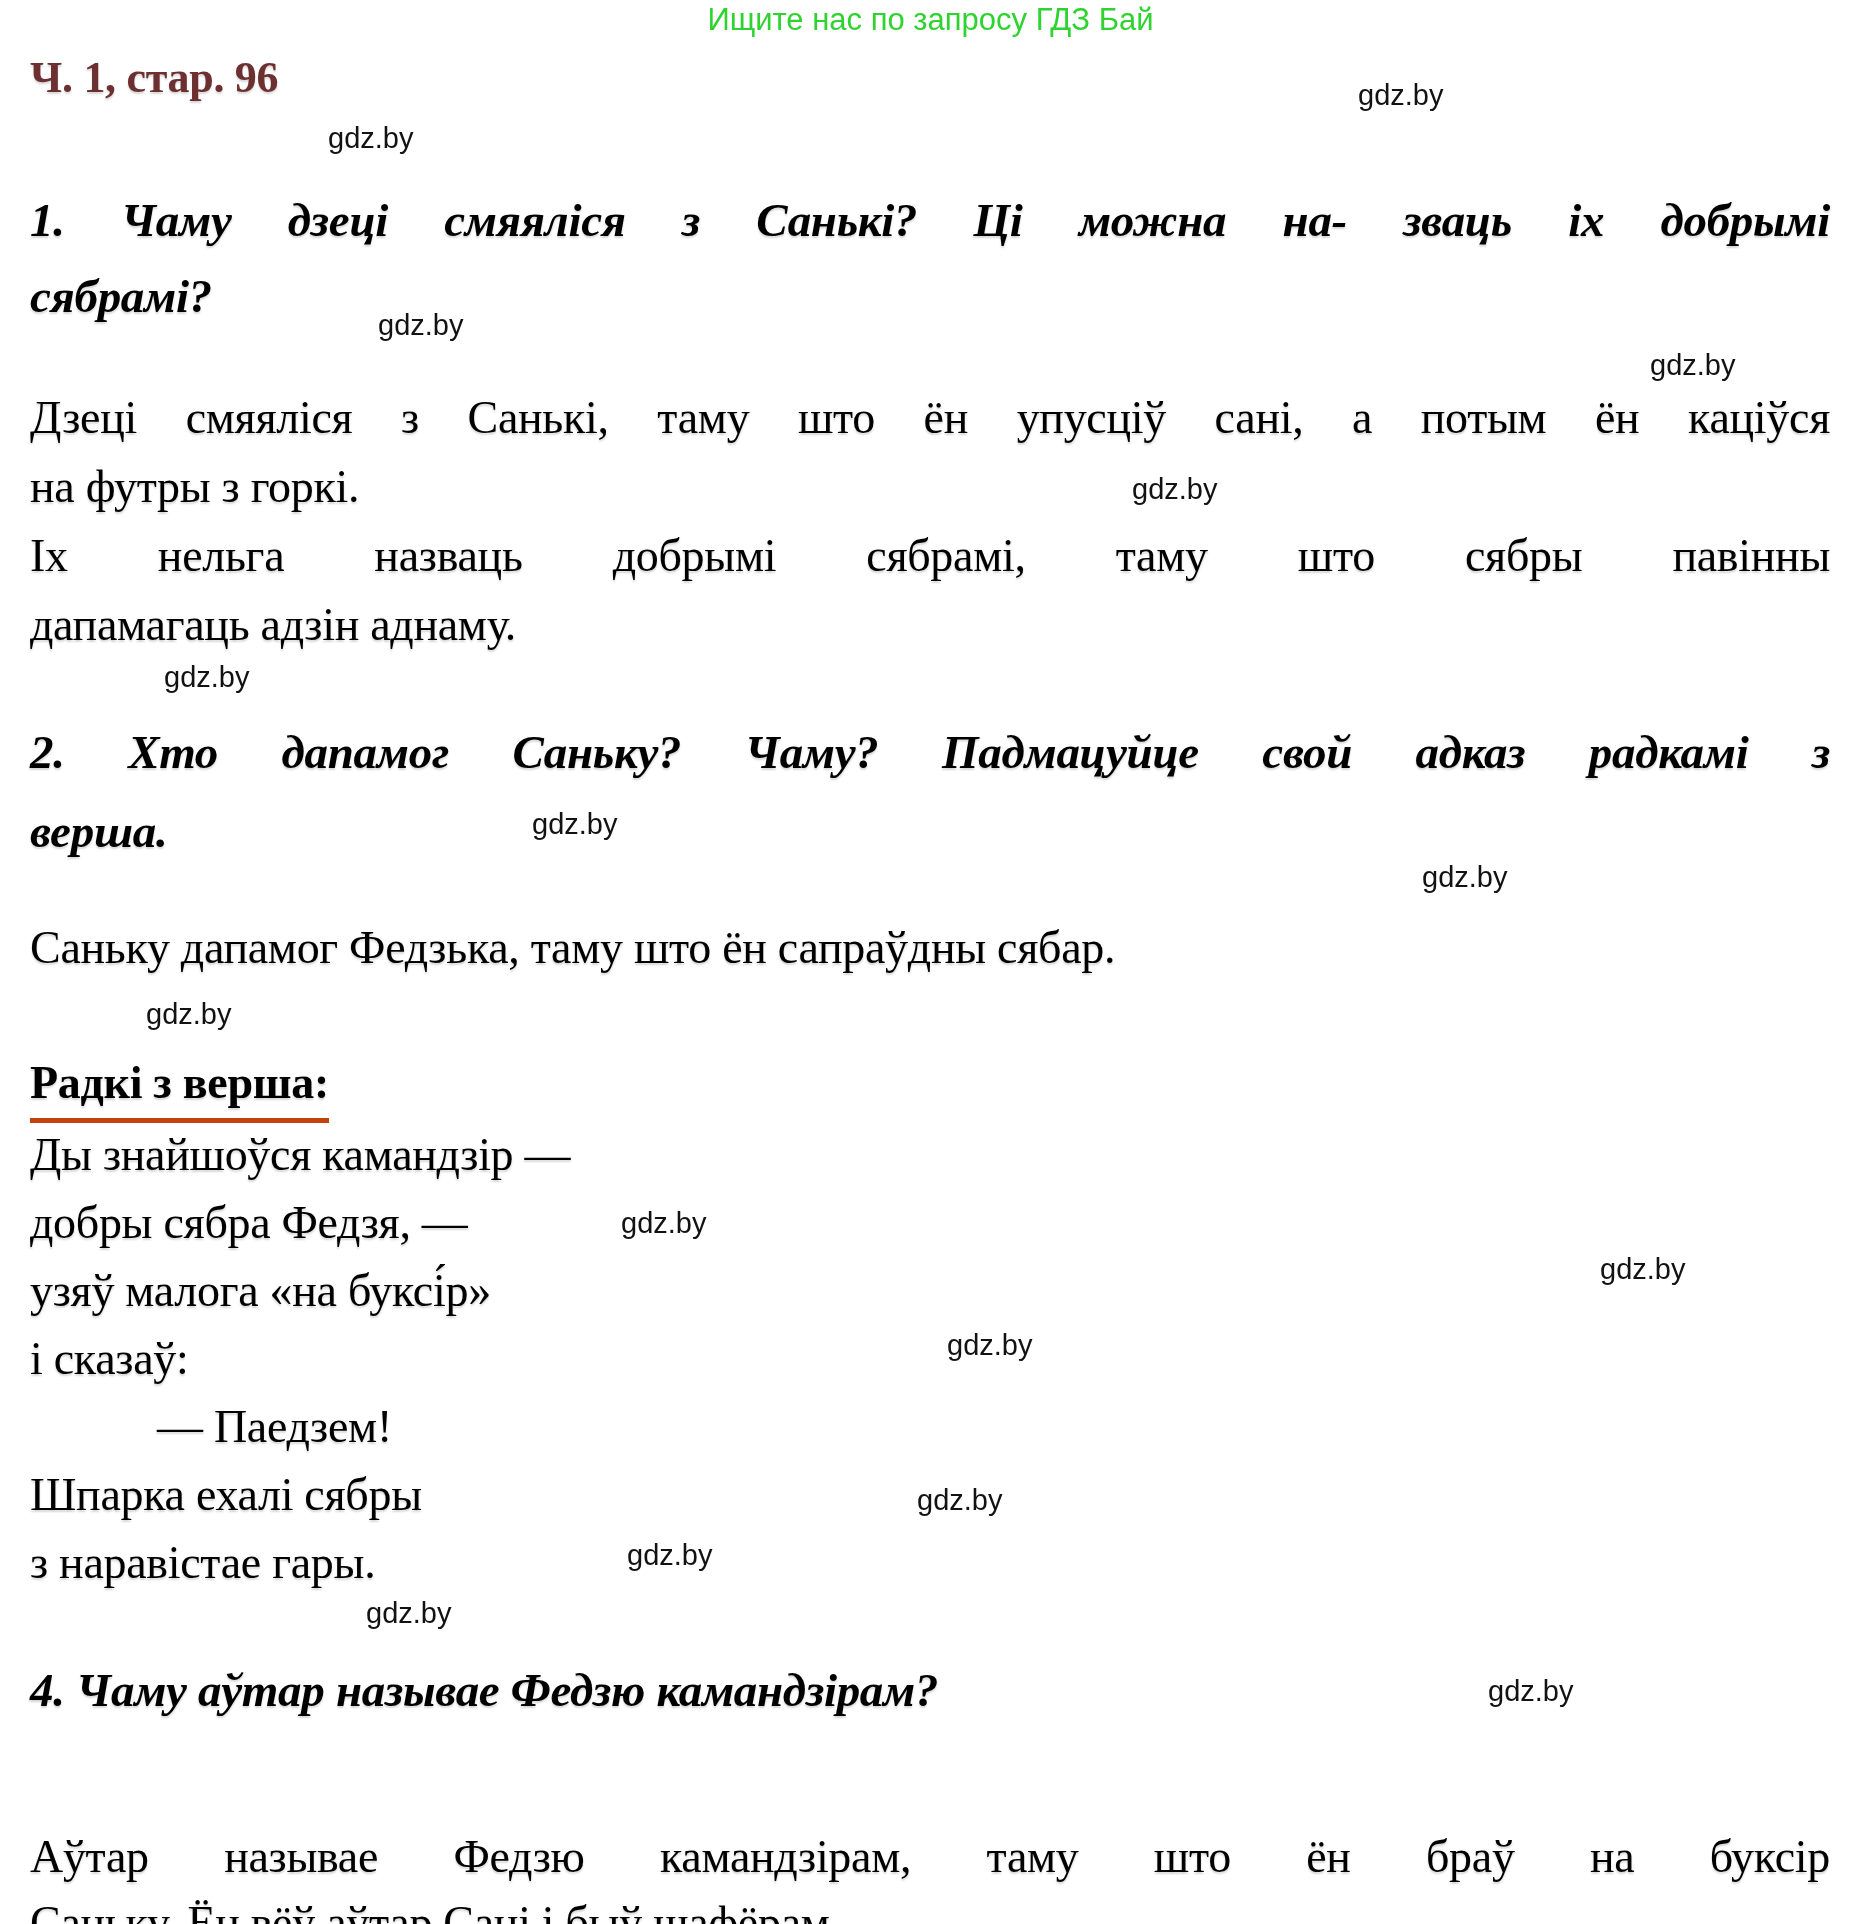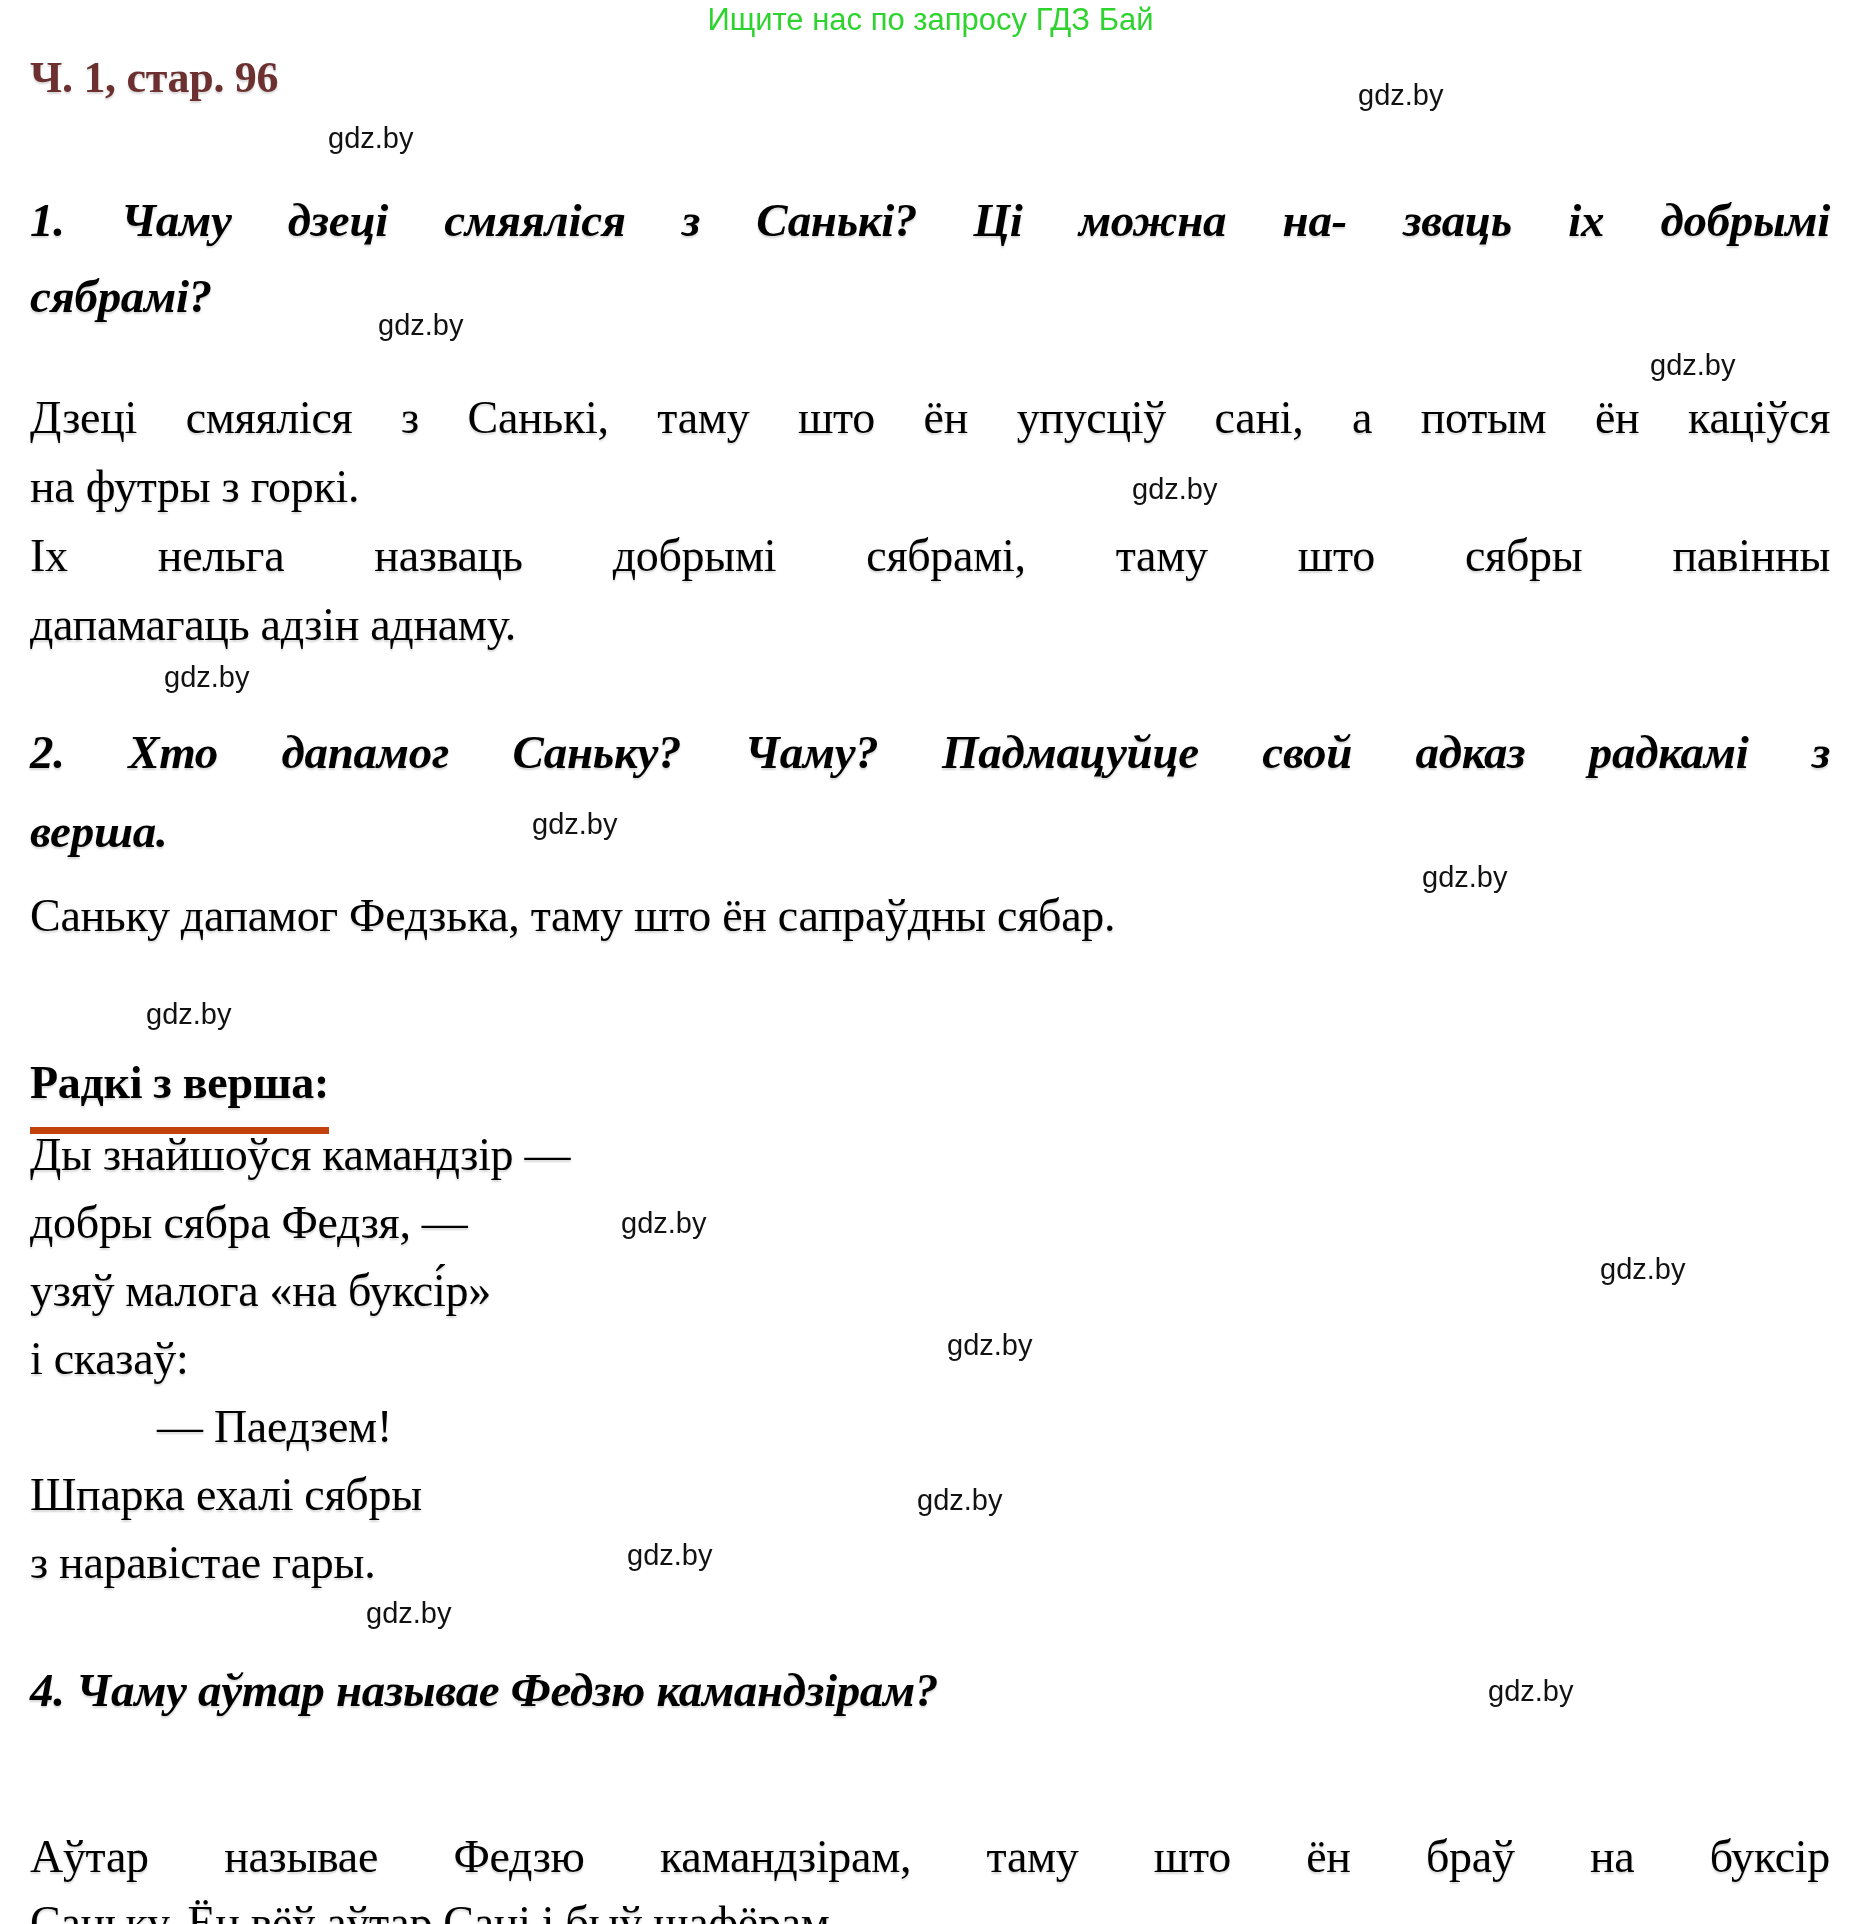--- a/index.html
+++ b/index.html
@@ -35,23 +35,23 @@
     position:absolute; left:30px; width:1800px;
   }
   .txt { text-shadow:0 2px 2px rgba(90,90,90,0.25); letter-spacing:-0.3px; }
   .q  { font-weight:bold; font-style:italic; font-size:47px; }
   .bd { font-size:46px; }
   .line { display:block; }
   .fill { text-align:justify; text-align-last:justify; }
   .q1 { top:182px;  line-height:76px; }
   .a1 { top:383px;  line-height:69px; }
   .q2 { top:713px;  line-height:79px; }
-  .a2 { top:886px;  line-height:60px; }
+  .a2 { top:918px;  line-height:60px; }
   .poem-heading { top:1053px; line-height:60px; font-size:46px; font-weight:bold; }
-  .poem-heading .u { border-bottom:7px solid #c2410c; padding-bottom:19px;font-family:Liberation Serif, serif; }
+  .poem-heading .u { border-bottom:5px solid #c2410c; padding-bottom:10px;font-family:Liberation Serif, serif; }
   .poem { top:1121px; line-height:68px; }
   .indent { text-indent:127px; }
   .q3 { top:1660px; line-height:60px; }
   .a3 { top:1824px; line-height:66px; }
   .footer {
     position:absolute; top:1880px; left:0; width:100%;
     text-align:center;
     font-family:"Liberation Sans", sans-serif;
     font-size:31px; line-height:36px;
     color:#5e2b97;

